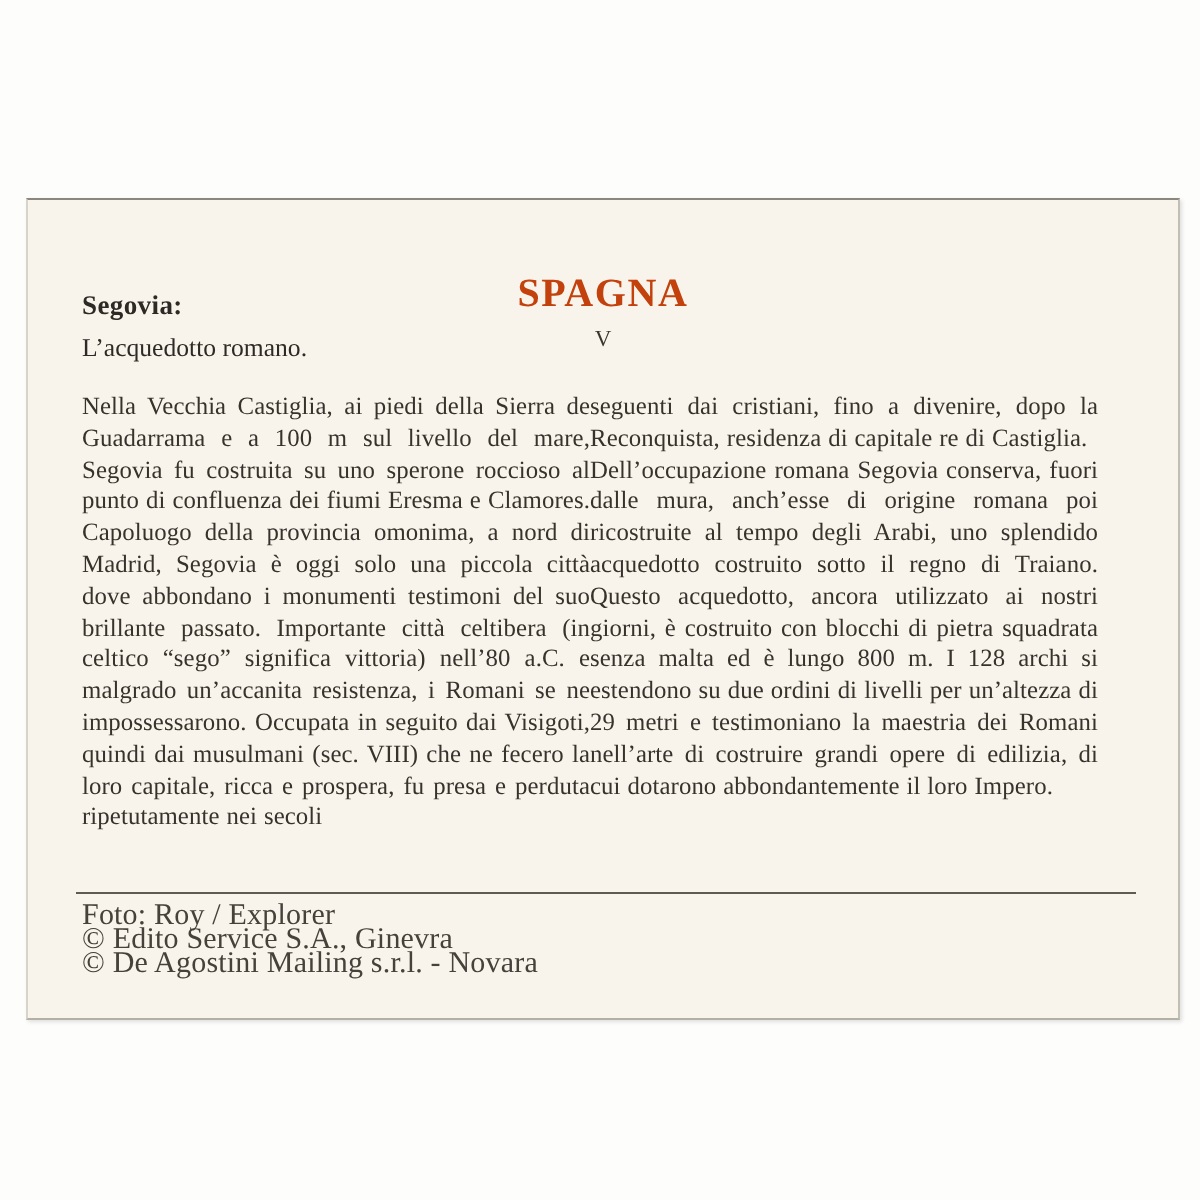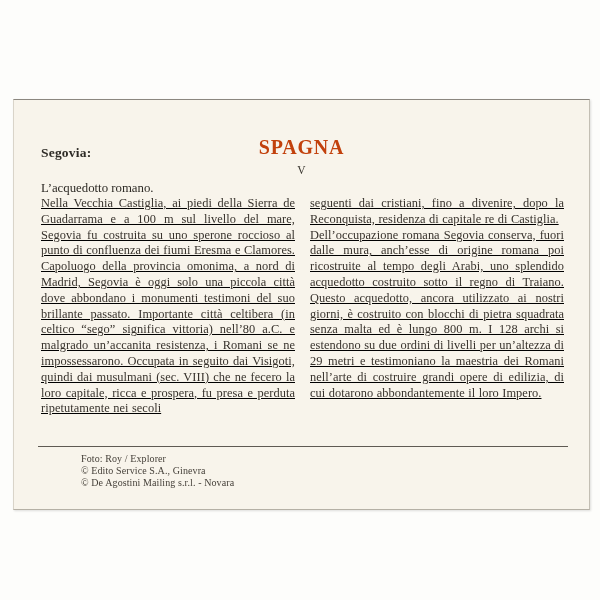--- a/index.html
+++ b/index.html
@@ -35,21 +35,21 @@
     left: 27px;
     top: 45px;
     color: #2d2a25;
   }
   .loc {
     font-weight: bold;
     font-size: 13.5px;
     letter-spacing: 0.2px;
   }
   .sub {
-    margin-top: 20px;
+    margin-top: 6px;
     font-size: 12.8px;
   }
   .country {
     position: absolute;
     left: 0;
     right: 0;
     top: 36px;
     text-align: center;
     font-weight: bold;
     font-size: 20px;
@@ -64,22 +64,20 @@
     text-align: center;
     font-size: 11.5px;
     color: #3a362f;
   }
   .body {
     position: absolute;
     left: 27px;
     top: 96px;
     width: 523px;
     display: flex;
-    gap: 15px;
-    text-decoration: underline;
   }
   .col {
     width: 254px;
   }
   .col p {
     margin: 0;
     text-align: justify;
     font-size: 12.4px;
     line-height: 15.8px;
     color: #37322c;
@@ -91,25 +89,24 @@
     left: 24px;
     top: 346px;
     width: 530px;
     height: 0;
     border-top: 1px solid #5f5a53;
   }
   .foot-left {
     position: absolute;
     left: 27px;
     top: 353px;
-    font-size: 10px;
+    font-size: 15px;
     line-height: 11.8px;
     color: #46413a;
     letter-spacing: 0.1px;
-    margin-left: 40px;
   }
   .foot-right {
     position: absolute;
     right: 25px;
     top: 357px;
     font-size: 9px;
     line-height: 11.8px;
     color: #46413a;
     text-align: right;
     letter-spacing: 0.1px;

